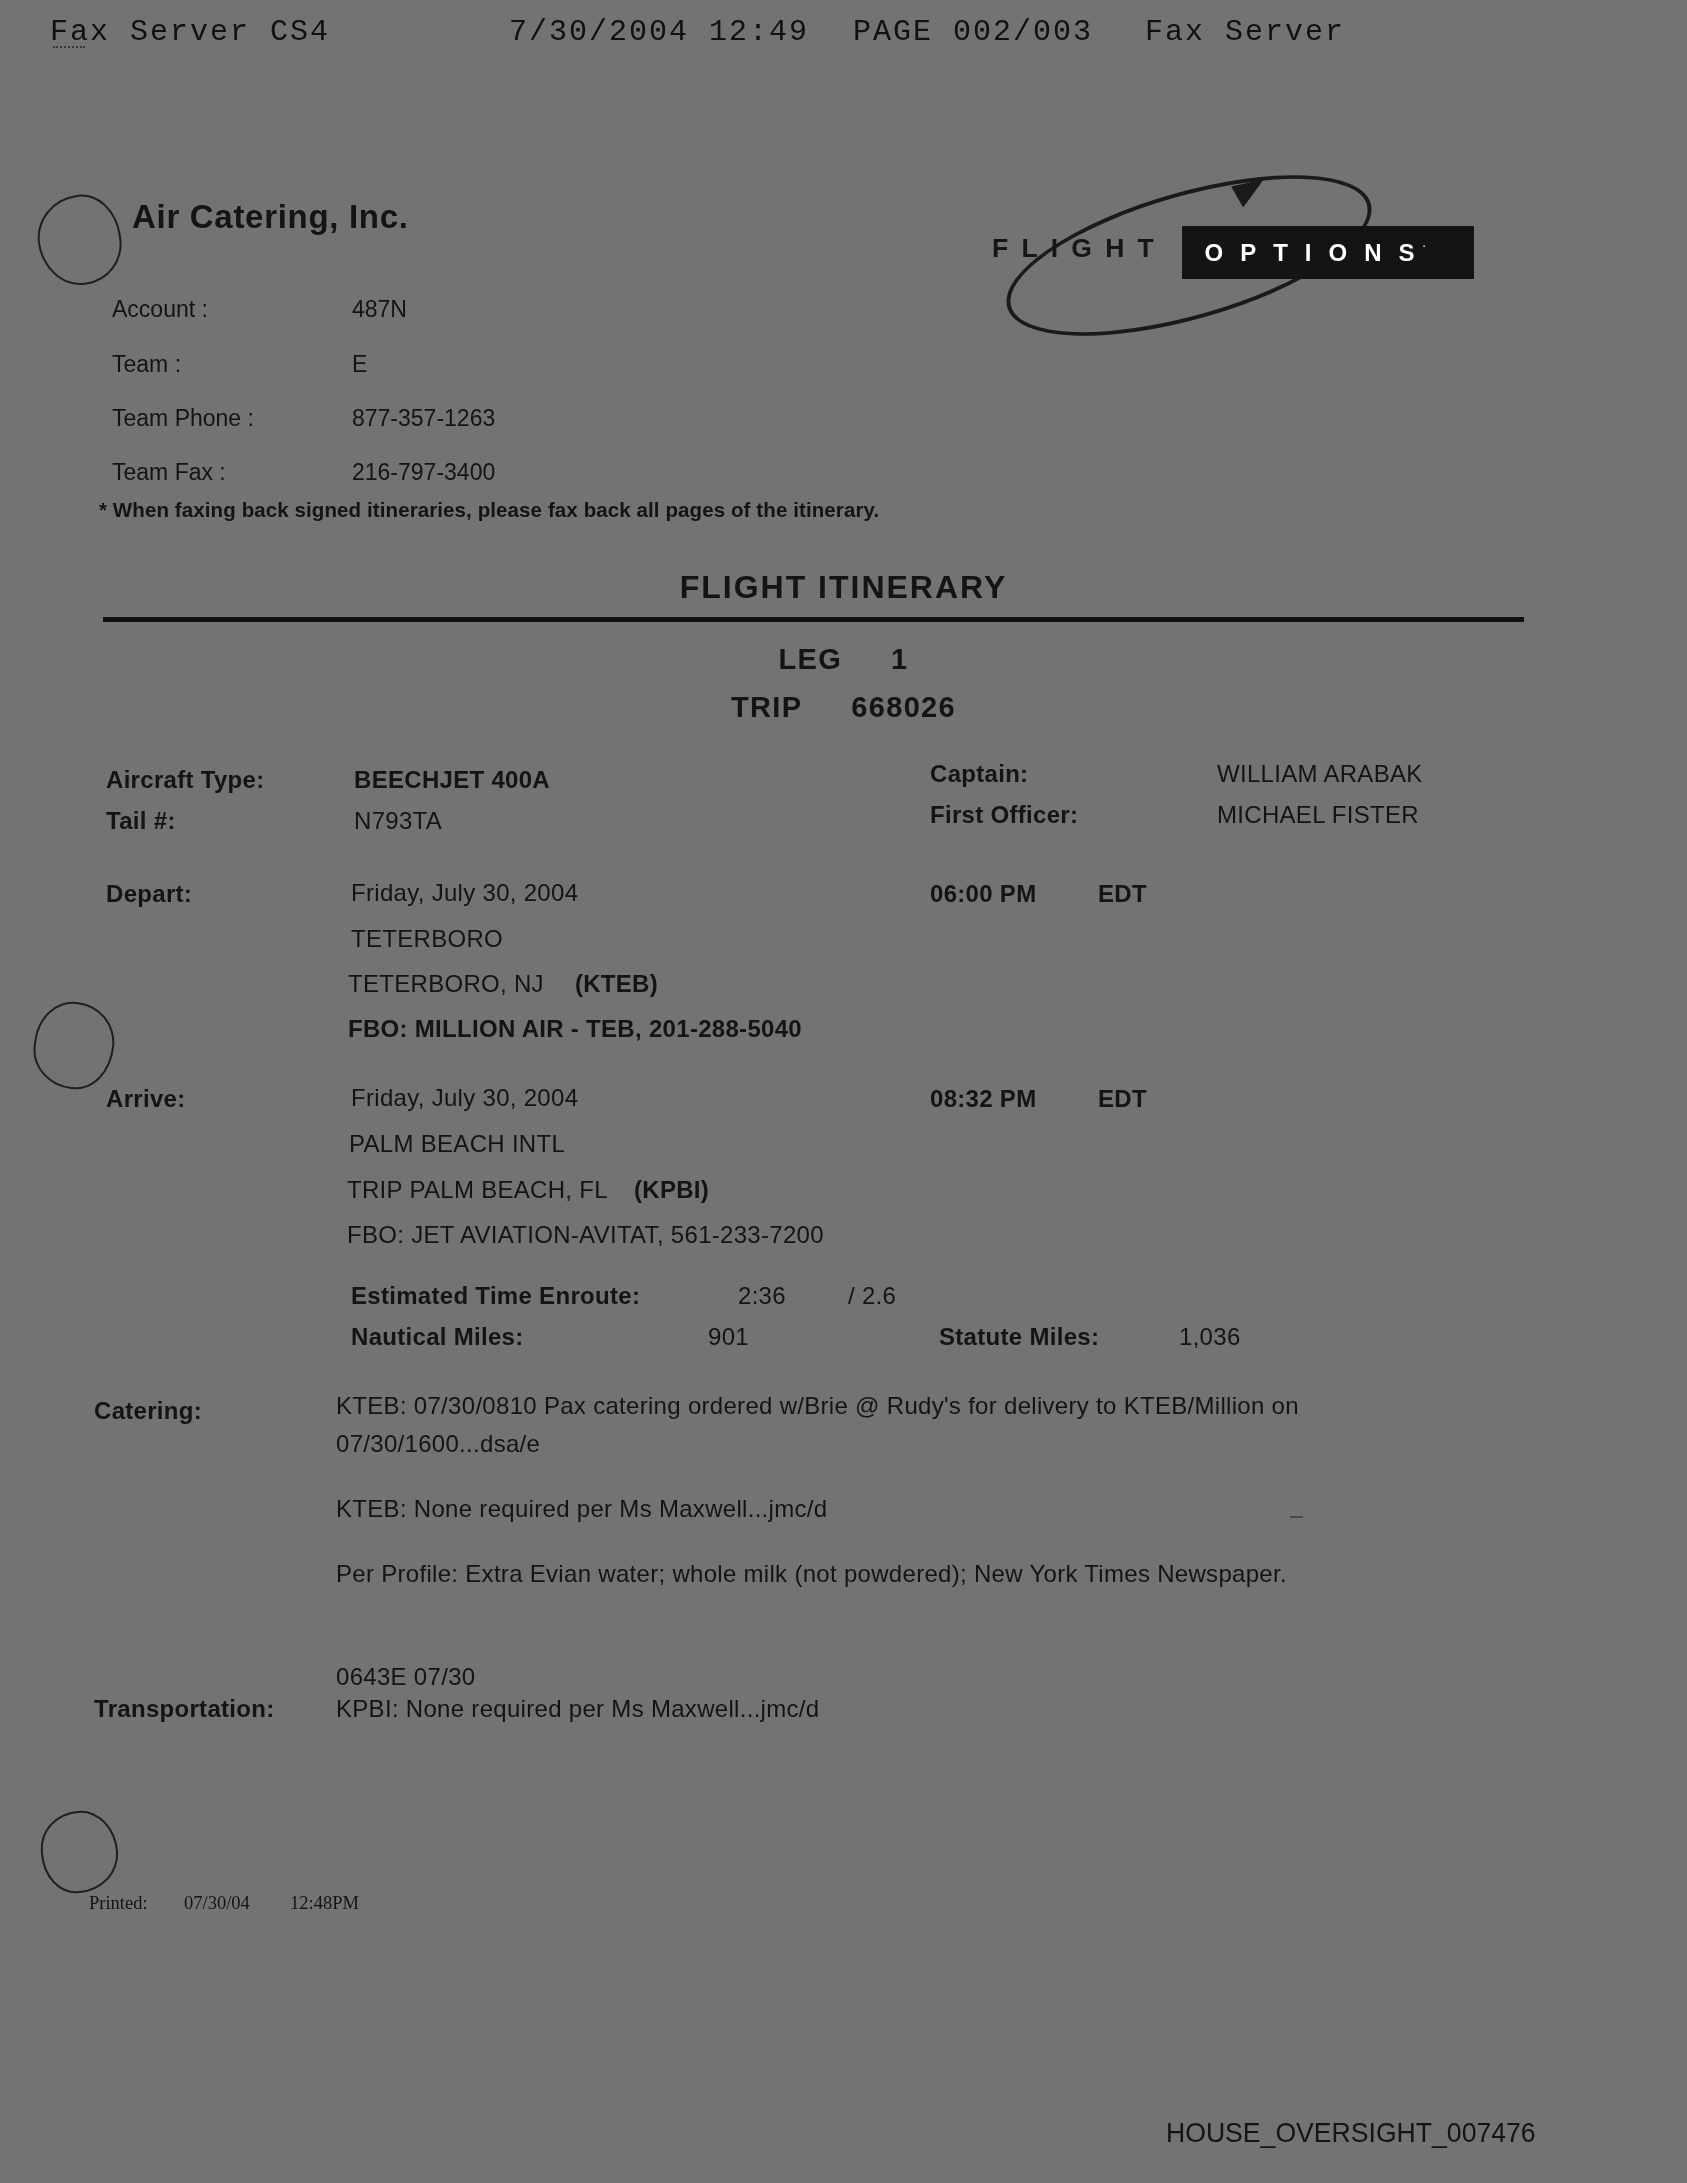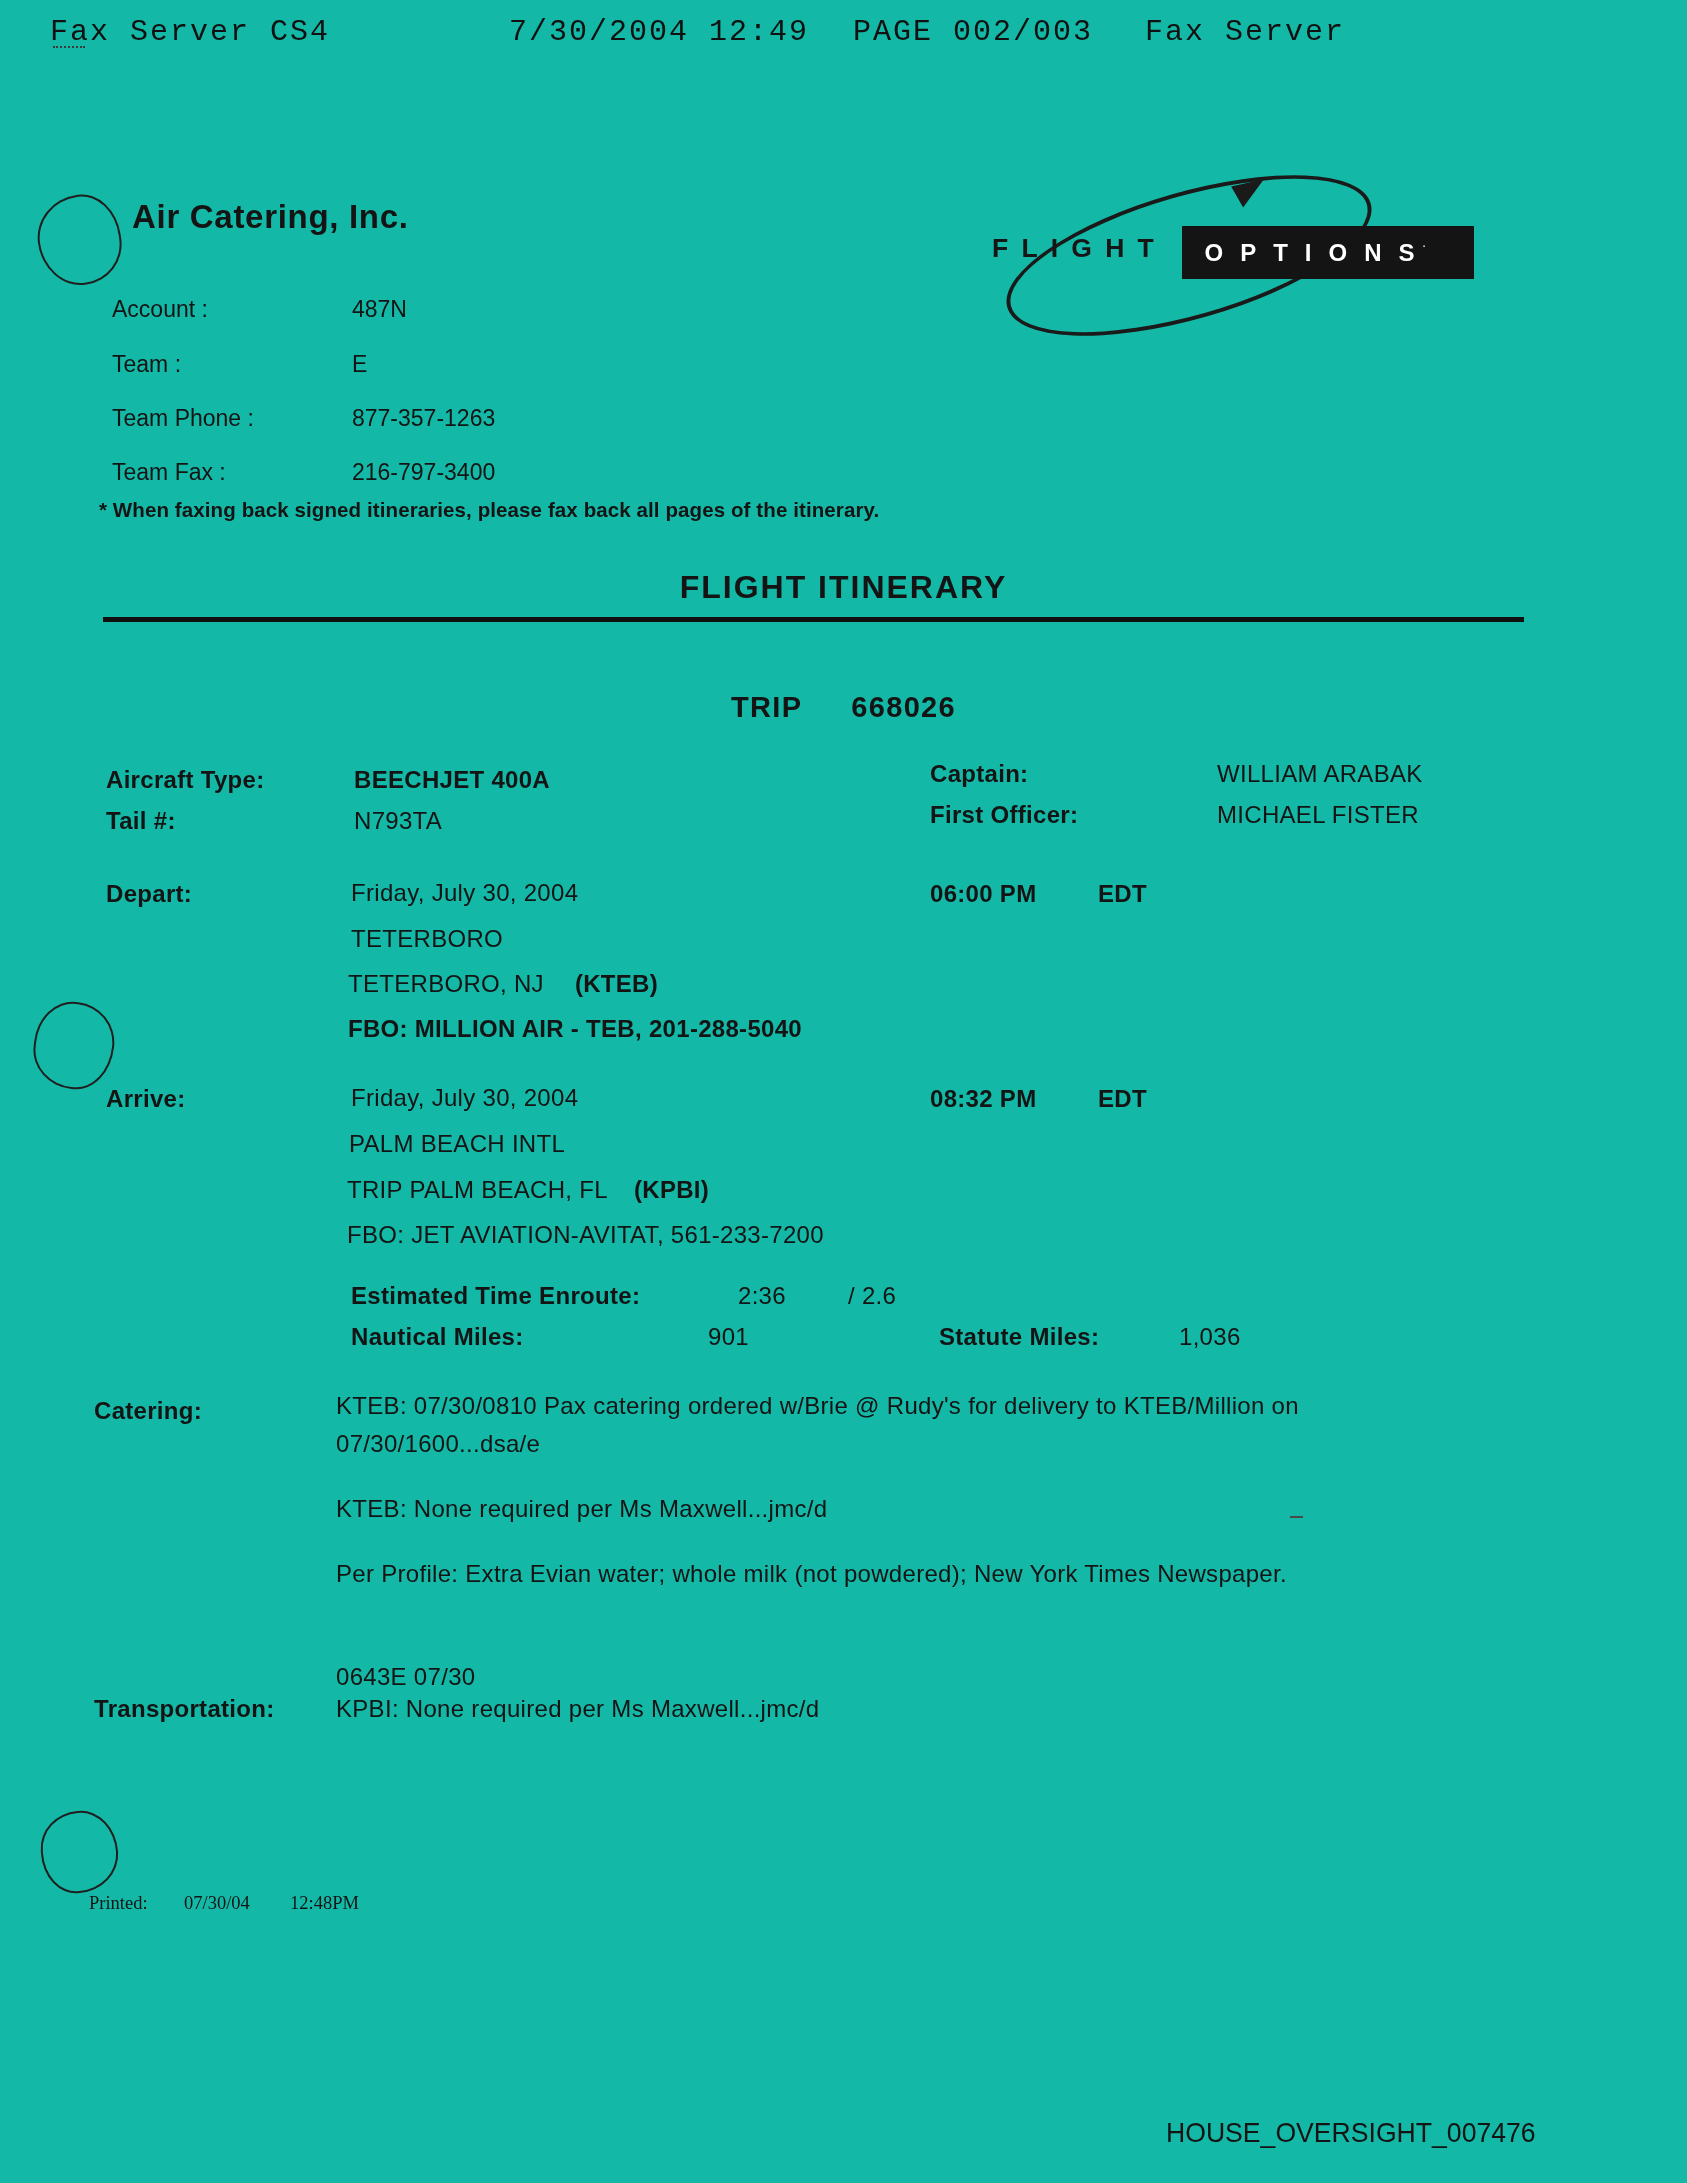--- a/index.html
+++ b/index.html
@@ -1,19 +1,19 @@
 <!DOCTYPE html>
 <html style="font-size:10.6px"><head>
 <meta charset="utf-8">
 <style>
   html,body{margin:0;padding:0;background:#e8e8e8;}
   .page{
     position:relative;
     width:1687px;height:2183px;
-    background:#14b8a6;
+    background:#737373;
     font-family:"Liberation Sans", sans-serif;
     color:#141414;
     overflow:hidden;
   }
   .abs{position:absolute;white-space:nowrap;}
   .mono{font-family:"Liberation Mono","DejaVu Sans Mono",monospace;font-size:30px;letter-spacing:2px;color:#111;}
   .body-txt{font-size:24px;letter-spacing:0.3px;}
   .b{font-weight:700;}
   .serif{font-family:"Liberation Serif","DejaVu Serif",serif;}
   .hand-circle{
@@ -83,20 +83,26 @@
   <div class="abs fields" style="left:112px;top:405px;">Team Phone :</div>
   <div class="abs fields" style="left:352px;top:405px;">877-357-1263</div>
   <div class="abs fields" style="left:112px;top:459px;">Team Fax :</div>
   <div class="abs fields" style="left:352px;top:459px;">216-797-3400</div>
 
   <div class="abs note" style="left:99px;top:498px;">* When faxing back signed itineraries, please fax back all pages of the itinerary.</div>
 
   <div class="abs title heading-center" style="top:569px;">FLIGHT ITINERARY</div>
   <div class="rule" style="left:103px;top:617px;width:1421px;height:4.6px;"></div>
 
+  <div class="abs heading-center" style="top:643px;">
+    <div class="leg-row">
+      <span>LEG</span>
+      <span>1</span>
+    </div>
+  </div>
   <div class="abs heading-center" style="top:691px;">
     <div class="leg-row">
       <span>TRIP</span>
       <span>668026</span>
     </div>
   </div>
 
   <div class="abs body-txt b" style="left:106px;top:766px;">Aircraft Type:</div>
   <div class="abs body-txt b" style="left:354px;top:766px;">BEECHJET 400A</div>
   <div class="abs body-txt b" style="left:106px;top:807px;">Tail #:</div>

